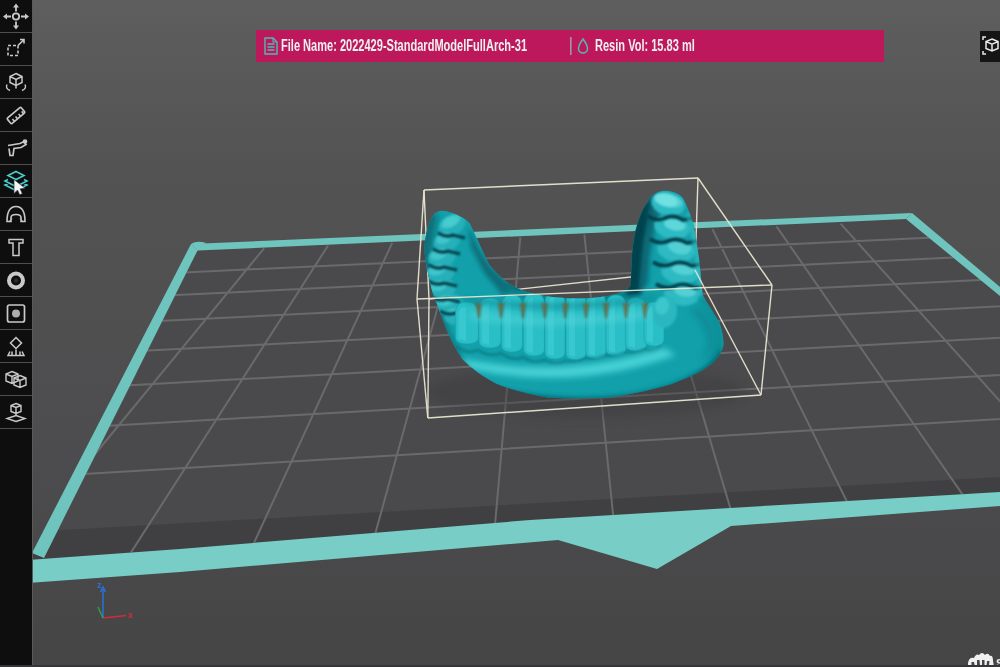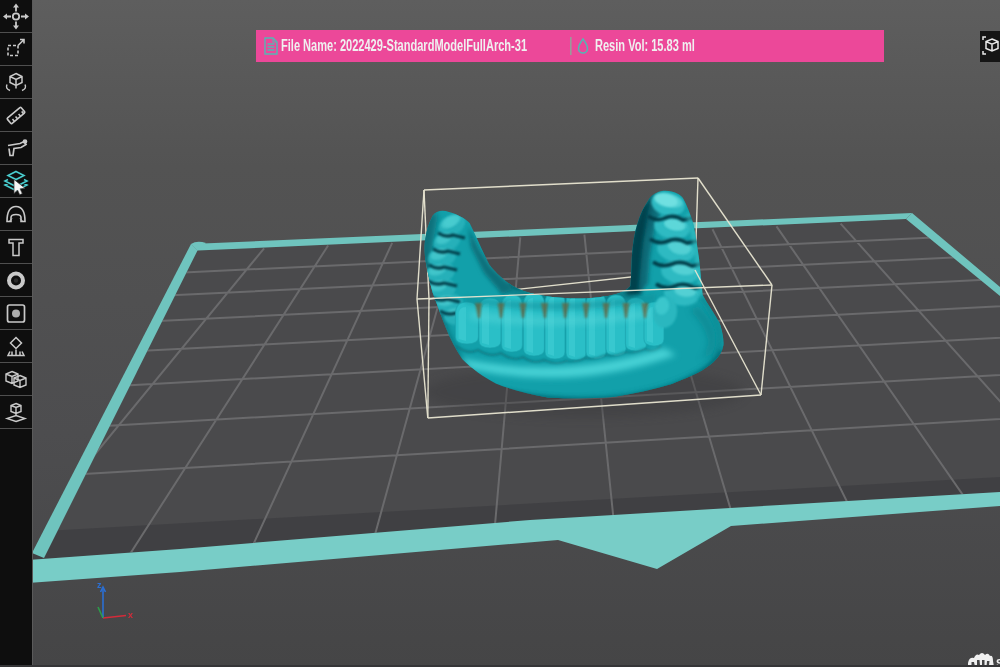--- a/index.html
+++ b/index.html
@@ -1,20 +1,20 @@
 <!DOCTYPE html>
 <html><head><meta charset="utf-8">
 <style>
 html,body{margin:0;padding:0;width:1000px;height:667px;overflow:hidden;}
 body{font-family:"Liberation Sans",sans-serif;position:relative;
 background:linear-gradient(180deg,#5e5e5e 0%,#535353 25%,#4d4d4f 65%,#454546 100%);}
 #scene{position:absolute;left:0;top:0;}
 #sidebar{position:absolute;left:0;top:0;width:32px;height:667px;background:#0e0e0e;border-right:1px solid #5a5a5a;}
 .cell{position:absolute;left:0;width:32px;height:32px;border-bottom:1px solid #4f4f4f;}
-#topbar{position:absolute;left:256px;top:30px;width:628px;height:32px;background:#ec4899;}
+#topbar{position:absolute;left:256px;top:30px;width:628px;height:32px;background:#be185d;}
 .tbtext{position:absolute;top:0;height:32px;line-height:32px;font-size:16px;font-weight:700;color:#f0f0f0;white-space:nowrap;transform-origin:left center;}
 #fitbtn{position:absolute;left:980px;top:31px;width:20px;height:31px;background:#151515;}
 </style></head><body>
 <svg id="scene" width="1000" height="667" viewBox="0 0 1000 667">
 <defs>
 <clipPath id="gq">
         <path d="M197.5 250.5L906 219L1000 296L1000 492L780 505L530 520L180 549L44 558Z"></path>
       </clipPath>
 <filter id="blur3" x="-30%" y="-30%" width="160%" height="160%">
         <feGaussianBlur stdDeviation="3"></feGaussianBlur>

